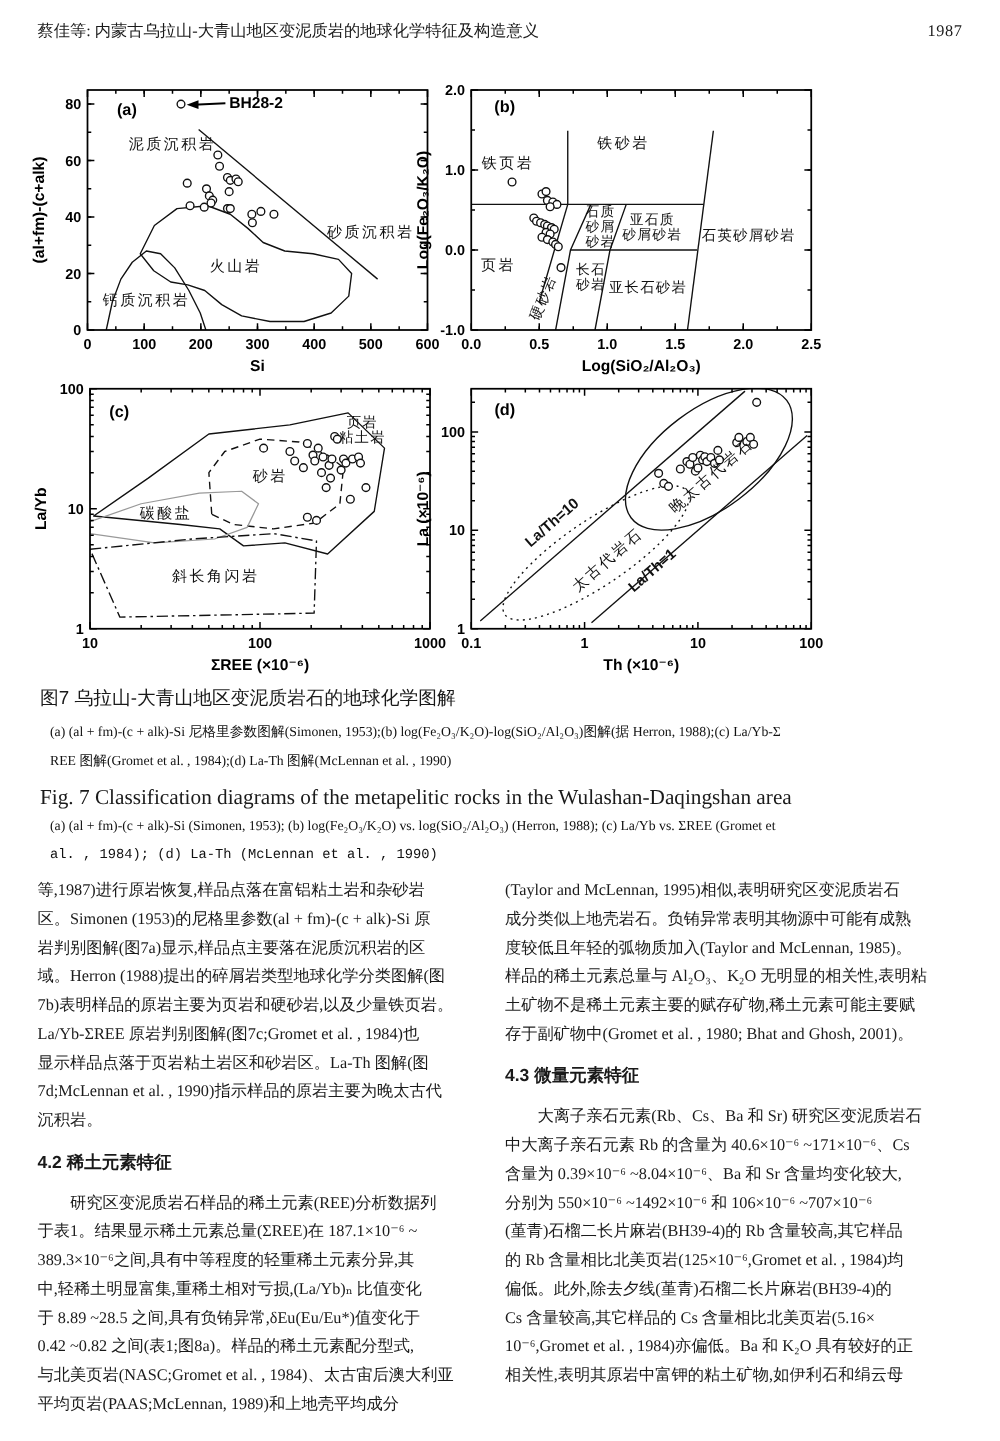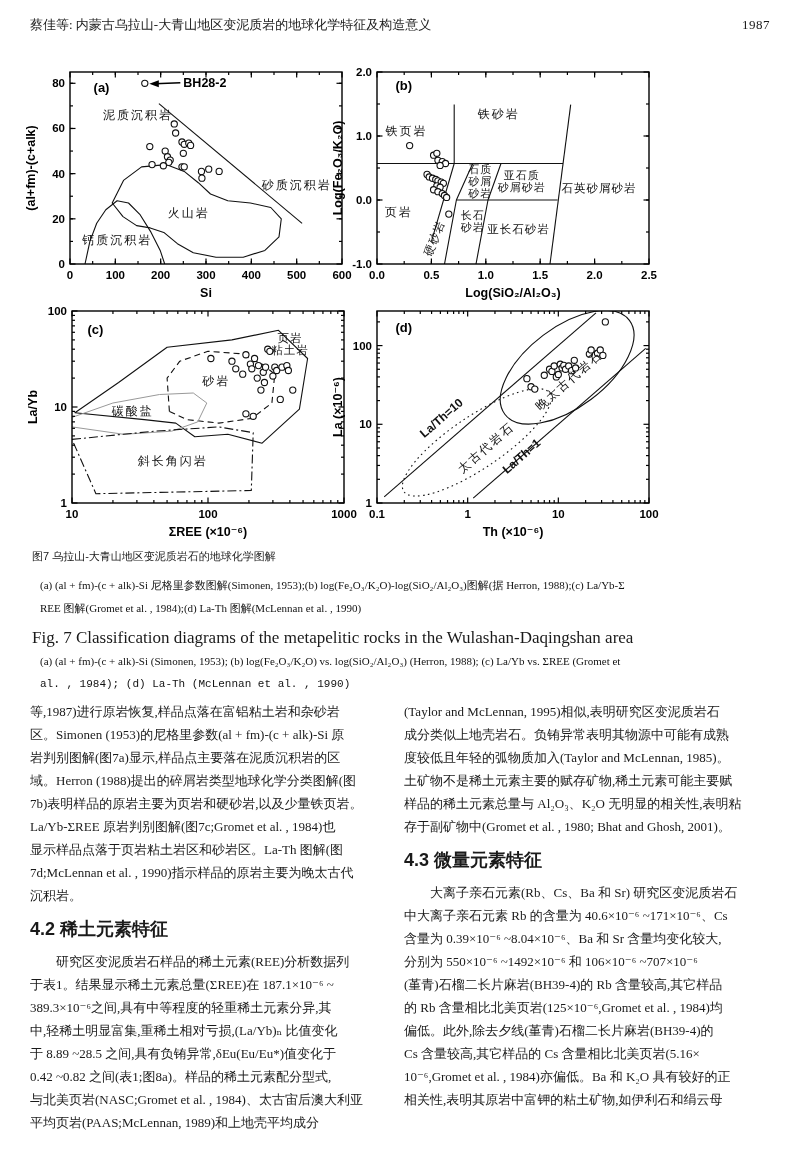--- a/index.html
+++ b/index.html
@@ -14,36 +14,36 @@
     font-size:13px;
   }
   .running-header .pageno{font-size:13px;letter-spacing:.5px;}
   .plot{position:absolute;}
   #plot-a{left:24px;top:60px;}
   #plot-b{left:331px;top:60px;}
   #plot-c{left:26px;top:299px;}
   #plot-d{left:331px;top:299px;}
   .cap{position:absolute;left:32px;white-space:nowrap;overflow:hidden;right:20px;}
   .cap.detail{left:40px;font-size:11px;color:#111;}
-  .cap.title-cn{top:549px;font-size:11px;font-family:"Liberation Sans","DejaVu Sans",sans-serif;}
+  .cap.title-cn{top:549px;font-size:15px;font-family:"Liberation Sans","DejaVu Sans",sans-serif;}
   .cap.line-cn1{top:578px;}
   .cap.line-cn2{top:601px;}
   .cap.title-en{top:628px;font-size:17px;}
   .cap.line-en1{top:655px;}
   .cap.line-en2{top:678px;font-family:Liberation Mono, monospace;}
   .column{position:absolute;top:700px;width:368px;}
   #col-left{left:30px;}
   #col-right{left:404px;}
   .bodyline{
     height:23px;line-height:23px;font-size:13px;
     white-space:nowrap;overflow:hidden;
   }
   .bodyline.indent{text-indent:26px;}
   .sec-heading{
-    height:23px;line-height:23px;font-size:18px;font-weight:bold;
+    height:23px;line-height:23px;font-size:14px;font-weight:bold;
     font-family:"Liberation Sans","DejaVu Sans",sans-serif;
     margin-top:11px;margin-bottom:9px;white-space:nowrap;
   }
 </style>
 </head>
 <body>
 
 <div class="running-header">
   <span>蔡佳等: 内蒙古乌拉山-大青山地区变泥质岩的地球化学特征及构造意义</span>
   <span class="pageno">1987</span>
@@ -590,22 +590,22 @@
       <div class="bodyline">0.42 ~0.82 之间(表1;图8a)。样品的稀土元素配分型式,</div>
       <div class="bodyline">与北美页岩(NASC;Gromet et al. , 1984)、太古宙后澳大利亚</div>
       <div class="bodyline">平均页岩(PAAS;McLennan, 1989)和上地壳平均成分</div>
     </div>
   </div>
 <div id="col-right" class="column">
     <div>
       <div class="bodyline">(Taylor and McLennan, 1995)相似,表明研究区变泥质岩石</div>
       <div class="bodyline">成分类似上地壳岩石。负铕异常表明其物源中可能有成熟</div>
       <div class="bodyline">度较低且年轻的弧物质加入(Taylor and McLennan, 1985)。</div>
+      <div class="bodyline">样品的稀土元素总量与 Al₂O₃、K₂O 无明显的相关性,表明粘</div>
       <div class="bodyline">土矿物不是稀土元素主要的赋存矿物,稀土元素可能主要赋</div>
-      <div class="bodyline">样品的稀土元素总量与 Al₂O₃、K₂O 无明显的相关性,表明粘</div>
       <div class="bodyline">存于副矿物中(Gromet et al. , 1980; Bhat and Ghosh, 2001)。</div>
     </div>
     <div class="sec-heading">4.3  微量元素特征</div>
     <div>
       <div class="bodyline indent">大离子亲石元素(Rb、Cs、Ba 和 Sr)  研究区变泥质岩石</div>
       <div class="bodyline">中大离子亲石元素 Rb 的含量为 40.6×10⁻⁶ ~171×10⁻⁶、Cs</div>
       <div class="bodyline">含量为 0.39×10⁻⁶ ~8.04×10⁻⁶、Ba 和 Sr 含量均变化较大,</div>
       <div class="bodyline">分别为 550×10⁻⁶ ~1492×10⁻⁶ 和 106×10⁻⁶ ~707×10⁻⁶</div>
       <div class="bodyline">(堇青)石榴二长片麻岩(BH39-4)的 Rb 含量较高,其它样品</div>
       <div class="bodyline">的 Rb 含量相比北美页岩(125×10⁻⁶,Gromet et al. , 1984)均</div>

